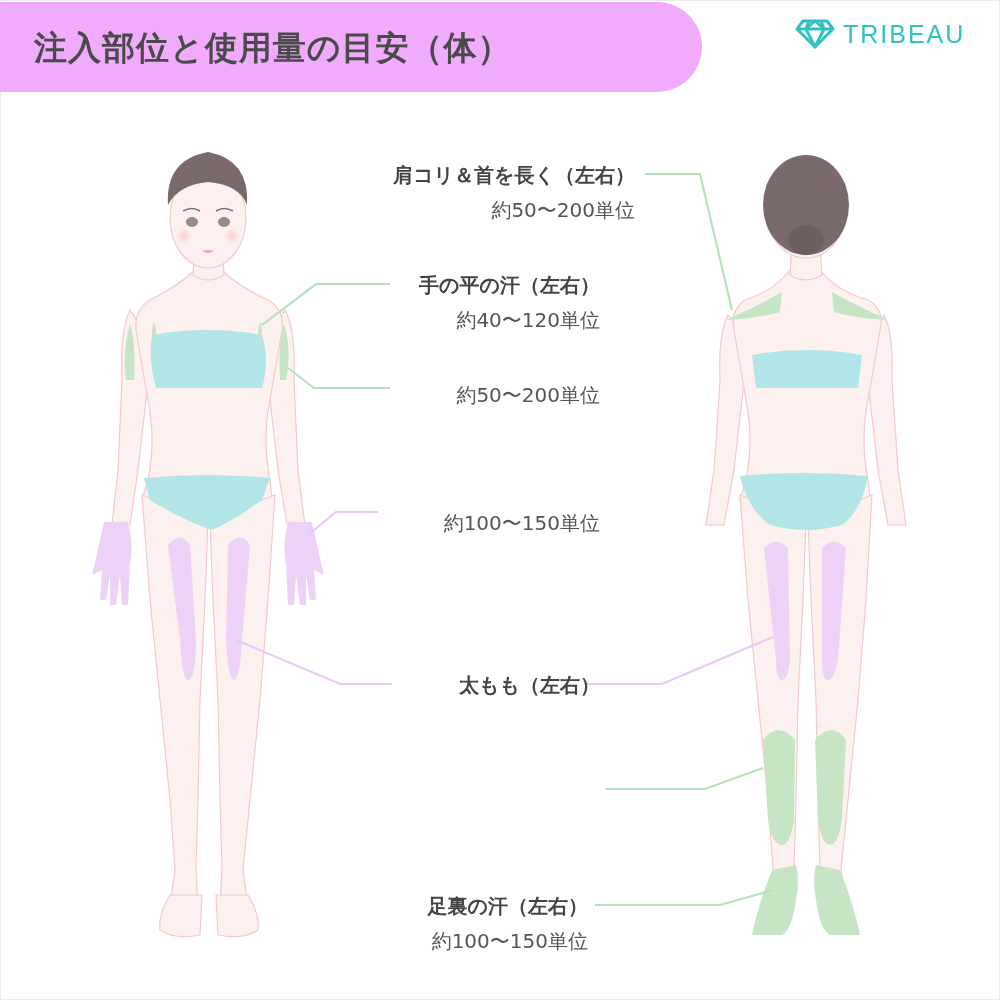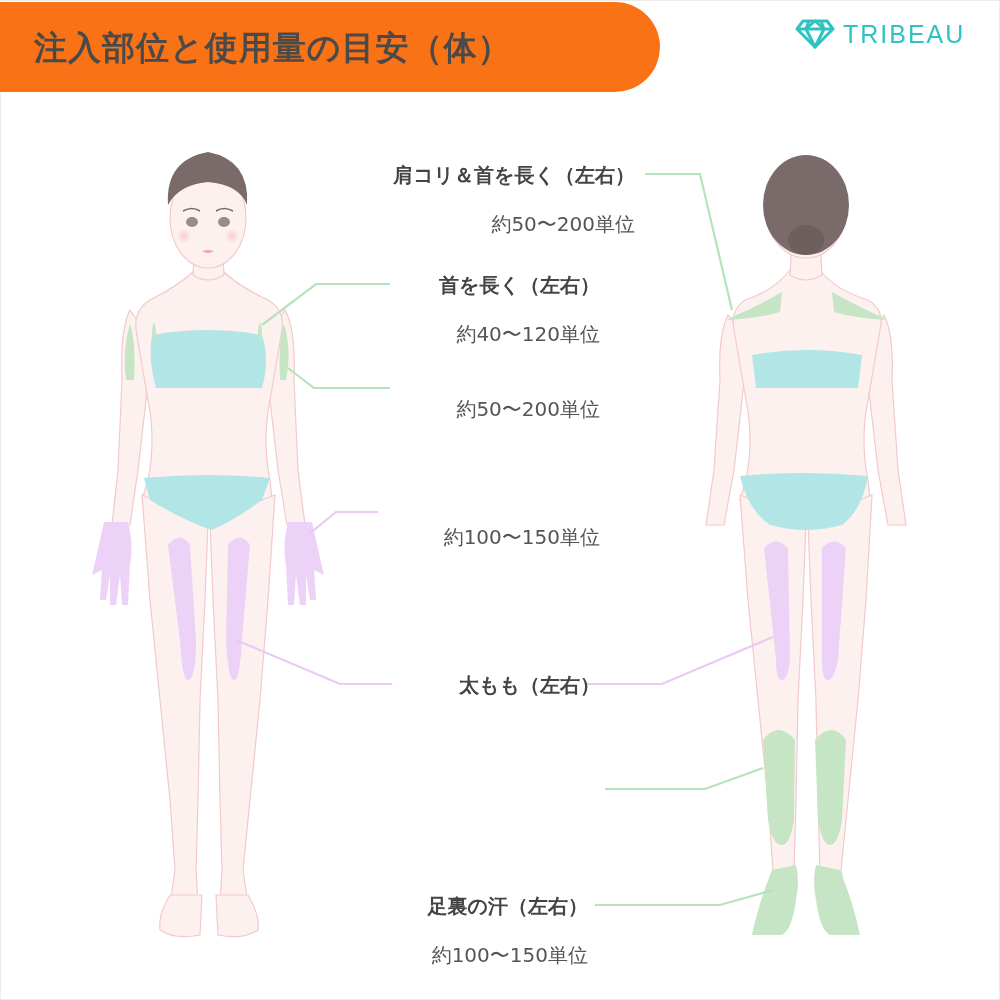--- a/index.html
+++ b/index.html
@@ -7,21 +7,21 @@
     width:1000px; height:1000px; position:relative; overflow:hidden;
     background:#ffffff;
     font-family:"DejaVu Sans","Liberation Sans",sans-serif;
   }
   .frame {
     position:absolute; left:0; top:0; width:998px; height:998px;
     border:1px solid #ececec; box-sizing:content-box; pointer-events:none;
   }
   .title-pill {
     position:absolute; left:0; top:2px; width:660px; height:90px;
-    background:#f97316; border-radius:0 45px 45px 0;
+    background:#f0abfc; border-radius:0 45px 45px 0;padding-left:42px;
   }
   .title-text {
     position:absolute; left:34px; top:24px;
     font-size:33px; font-weight:bold; color:#4a4a4a; letter-spacing:1px;
     white-space:nowrap;
   }
   .logo {
     position:absolute; left:795px; top:18px; height:32px;
     display:flex; align-items:center; gap:8px;
   }
@@ -30,21 +30,21 @@
     letter-spacing:2px;
   }
   svg.art { position:absolute; left:0; top:0; }
   .label {
     position:absolute; text-align:right; white-space:nowrap;
   }
   .label .name {
     display:block; font-size:20px; font-weight:bold; color:#444;
   }
   .label .amount {
-    display:block; font-size:20px; color:#555; margin-top:22px;
+    display:block; font-size:20px; color:#555; margin-top:8px;
   }
 </style>
 </head>
 <body>
 
 <div class="frame"></div>
 
 <div class="title-pill">
   <div class="title-text">注入部位と使用量の目安（体）</div>
 </div>
@@ -158,21 +158,21 @@
     <polyline stroke="#b5e3bc" points="605,789 705,789 763,768"></polyline>
     <polyline stroke="#b5e3bc" points="595,905 720,905 773,890"></polyline>
   </g>
 </svg>
 
 <div class="label" style="left:355px; top:162px; width:280px;">
   <span class="name">肩コリ＆首を長く（左右）</span>
   <span class="amount">約50〜200単位</span>
 </div>
 <div class="label" style="left:380px; top:272px; width:220px;">
-  <span class="name">首を長く（左右）</span>
+  <span class="name">手の平の汗（左右）</span>
   <span class="amount">約40〜120単位</span>
 </div>
 <div class="label" style="left:380px; top:374px; width:220px;">
   <span class="amount">約50〜200単位</span>
 </div>
 <div class="label" style="left:380px; top:502px; width:220px;">
   <span class="amount">約100〜150単位</span>
 </div>
 <div class="label" style="left:380px; top:672px; width:220px;">
   <span class="name">太もも（左右）</span>

